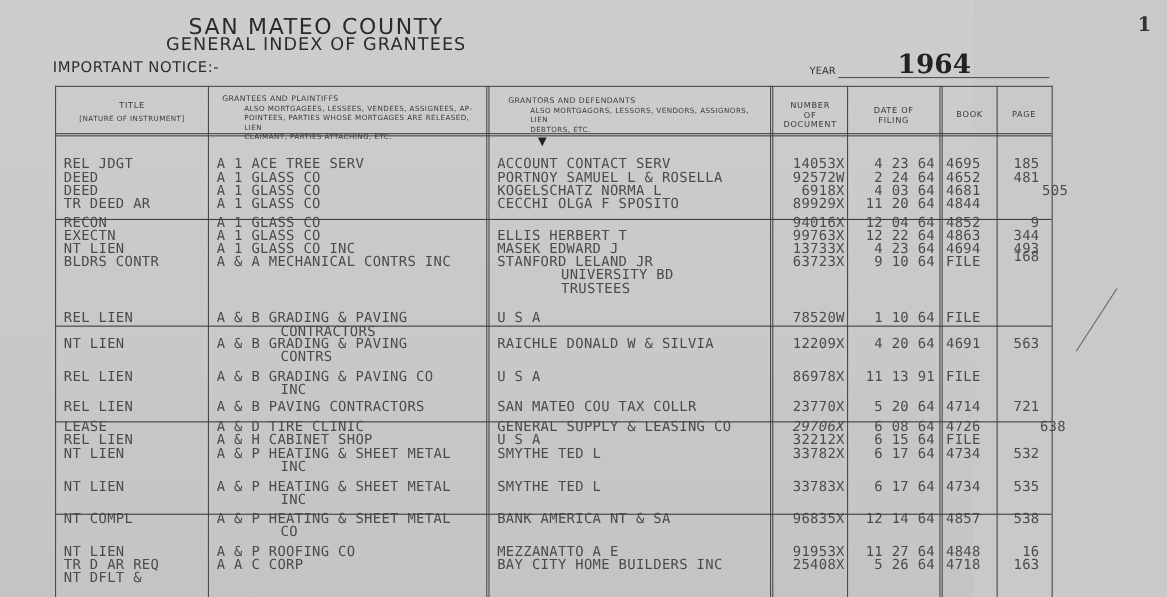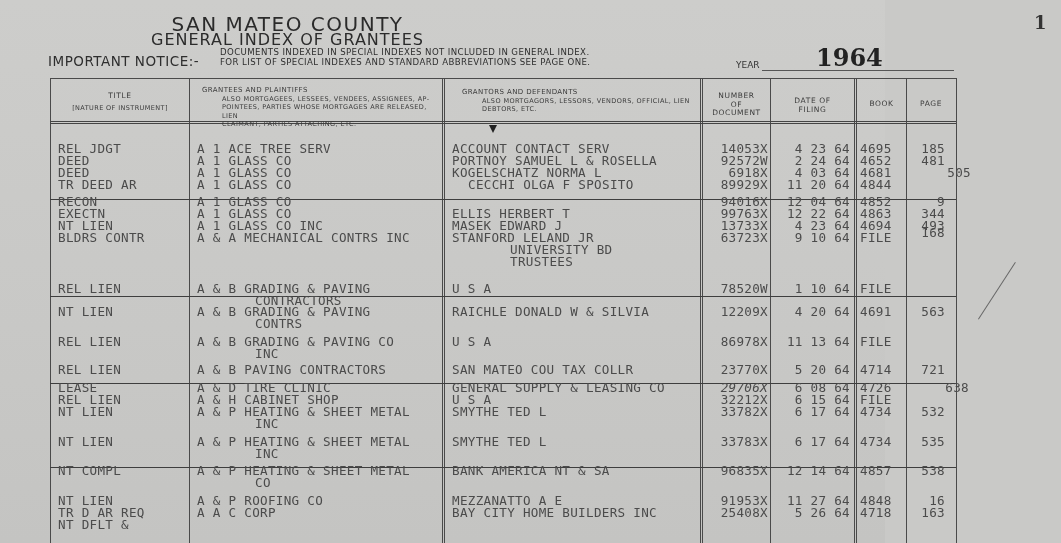--- a/index.html
+++ b/index.html
@@ -76,24 +76,20 @@
 </style>
 </head>
 <body>
 
 <div class="page">
 
   <div class="hdr-title t1">SAN MATEO COUNTY</div>
   <div class="hdr-title t2">GENERAL INDEX OF GRANTEES</div>
 
   <div class="notice-label">IMPORTANT NOTICE:-</div>
-  <div class="notice-lines">
-    <div>DOCUMENTS INDEXED IN SPECIAL INDEXES NOT INCLUDED IN GENERAL INDEX.</div>
-    <div>FOR LIST OF SPECIAL INDEXES AND STANDARD ABBREVIATIONS SEE PAGE ONE.</div>
-  </div>
 
   <div class="year-label">YEAR</div>
   <div class="year-line"></div>
   <div class="year-val">1964</div>
   <div class="page-num">1</div>
   <div class="pen-mark"></div>
 
   <div class="frame"></div>
   <div class="vline" style="left:189px"></div>
   <div class="vline dbl" style="left:442px"></div>
@@ -112,21 +108,21 @@
 
   <div class="colhead ch-small" style="left:202px;top:86px;width:238px">
     <div style="font-size:7px">GRANTEES AND PLAINTIFFS</div>
     <div style="padding-left:20px">ALSO MORTGAGEES, LESSEES, VENDEES, ASSIGNEES, AP-</div>
     <div style="padding-left:20px">POINTEES, PARTIES WHOSE MORTGAGES ARE RELEASED, LIEN</div>
     <div style="padding-left:20px">CLAIMANT, PARTIES ATTACHING, ETC.</div>
   </div>
 
   <div class="colhead ch-small" style="left:462px;top:88px;width:236px">
     <div style="font-size:7px">GRANTORS AND DEFENDANTS</div>
-    <div style="padding-left:20px">ALSO MORTGAGORS, LESSORS, VENDORS, OFFICIAL, LIEN</div>
+    <div style="padding-left:20px">ALSO MORTGAGORS, LESSORS, VENDORS, ASSIGNORS, LIEN</div>
     <div style="padding-left:20px">DEBTORS, ETC.</div>
   </div>
 
   <div class="colhead ch-main" style="left:703px;top:92px;width:67px;line-height:8.5px">
     <div>NUMBER</div>
     <div>OF</div>
     <div>DOCUMENT</div>
   </div>
   <div class="colhead ch-main" style="left:771px;top:97px;width:83px;line-height:8.5px">
     <div>DATE OF</div>
@@ -158,21 +154,21 @@
       <div class="cell " style="left: 58px; top: 167px;">DEED</div>
       <div class="cell " style="left: 197px; top: 167px;">A 1 GLASS CO</div>
       <div class="cell " style="left: 452px; top: 167px;">KOGELSCHATZ NORMA L</div>
       <div class="cell num" style="left: 703px; top: 167px; width: 65px;">6918X</div>
       <div class="cell num" style="left: 772px; top: 167px; width: 78px;">4 03 64</div>
       <div class="cell " style="left: 860px; top: 167px;">4681</div>
       <div class="cell num" style="left: 908px; top: 167px; width: 37px; margin-left: 26px;">505</div>
       <div></div>
       <div class="cell " style="left: 58px; top: 179px;">TR DEED AR</div>
       <div class="cell " style="left: 197px; top: 179px;">A 1 GLASS CO</div>
-      <div class="cell " style="left: 468px; top: 179px;">CECCHI OLGA F SPOSITO</div>
+      <div class="cell " style="left: 452px; top: 179px;">CECCHI OLGA F SPOSITO</div>
       <div class="cell num" style="left: 703px; top: 179px; width: 65px;">89929X</div>
       <div class="cell num" style="left: 772px; top: 179px; width: 78px;">11 20 64</div>
       <div class="cell " style="left: 860px; top: 179px;">4844</div>
       <div class="cell num" style="left: 908px; top: 179px; width: 37px; margin-top: 48px;">168</div>
       <div></div>
       <div class="cell " style="left: 58px; top: 196px;">RECON</div>
       <div class="cell " style="left: 197px; top: 196px;">A 1 GLASS CO</div>
       <div class="cell " style="left: 452px; top: 196px;"></div>
       <div class="cell num" style="left: 703px; top: 196px; width: 65px;">94016X</div>
       <div class="cell num" style="left: 772px; top: 196px; width: 78px;">12 04 64</div>
@@ -221,21 +217,21 @@
       <div class="cell num" style="left: 703px; top: 306px; width: 65px;">12209X</div>
       <div class="cell num" style="left: 772px; top: 306px; width: 78px;">4 20 64</div>
       <div class="cell " style="left: 860px; top: 306px;">4691</div>
       <div class="cell num" style="left: 908px; top: 306px; width: 37px;">563</div>
       <div></div>
       <div class="cell " style="left: 58px; top: 336px;">REL LIEN</div>
       <div class="cell " style="left: 197px; top: 336px;">A &amp; B GRADING &amp; PAVING CO</div>
       <div class="cell " style="left: 255px; top: 348px;">INC</div>
       <div class="cell " style="left: 452px; top: 336px;">U S A</div>
       <div class="cell num" style="left: 703px; top: 336px; width: 65px;">86978X</div>
-      <div class="cell num" style="left: 772px; top: 336px; width: 78px;">11 13 64</div>
+      <div class="cell num" style="left: 772px; top: 336px; width: 78px;">11 13 91</div>
       <div class="cell " style="left: 860px; top: 336px;">FILE</div>
       <div class="cell num" style="left: 908px; top: 336px; width: 37px;"></div>
       <div></div>
       <div class="cell " style="left: 58px; top: 364px;">REL LIEN</div>
       <div class="cell " style="left: 197px; top: 364px;">A &amp; B PAVING CONTRACTORS</div>
       <div class="cell " style="left: 452px; top: 364px;">SAN MATEO COU TAX COLLR</div>
       <div class="cell num" style="left: 703px; top: 364px; width: 65px;">23770X</div>
       <div class="cell num" style="left: 772px; top: 364px; width: 78px;">5 20 64</div>
       <div class="cell " style="left: 860px; top: 364px;">4714</div>
       <div class="cell num" style="left: 908px; top: 364px; width: 37px;">721</div>

